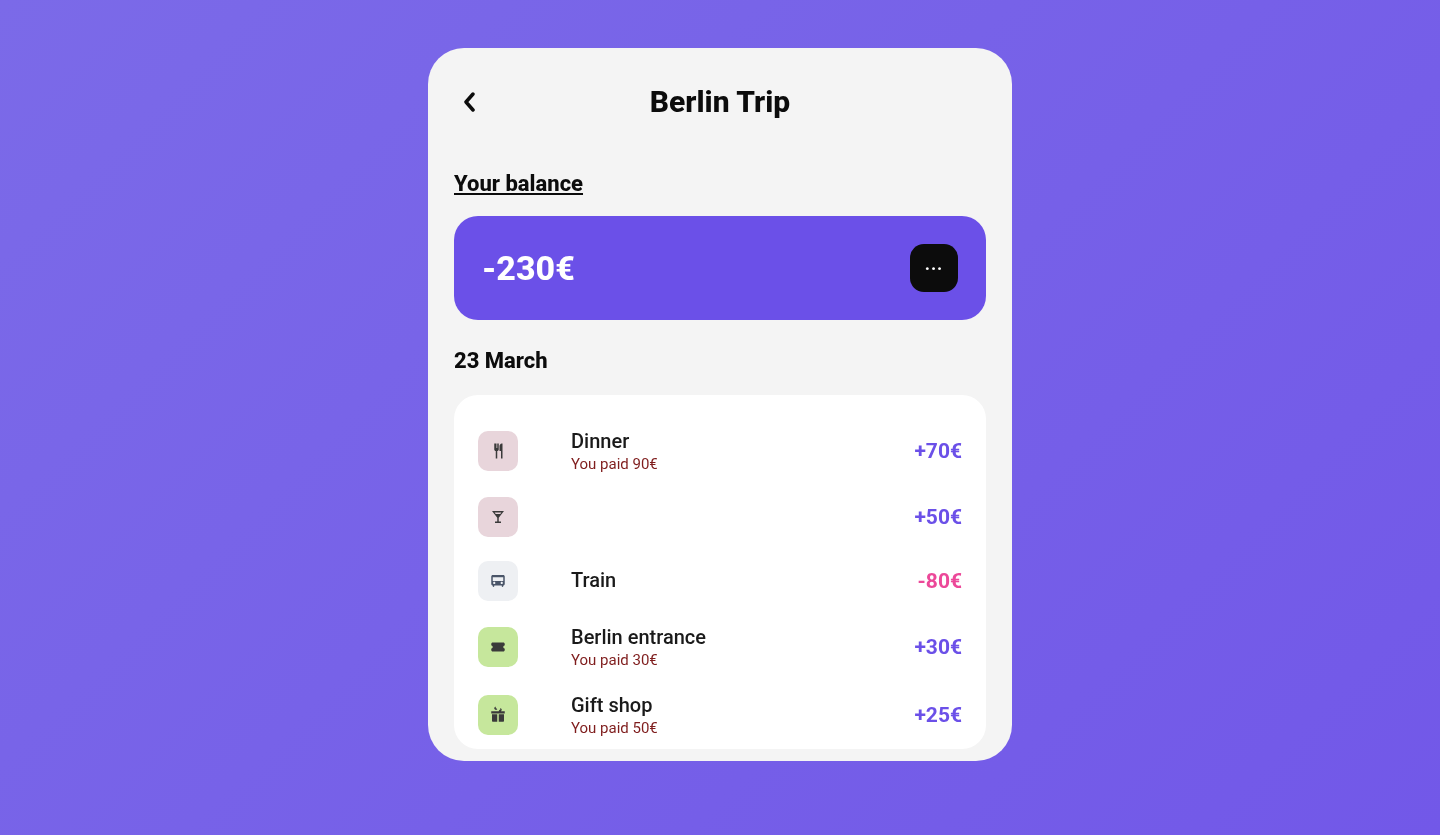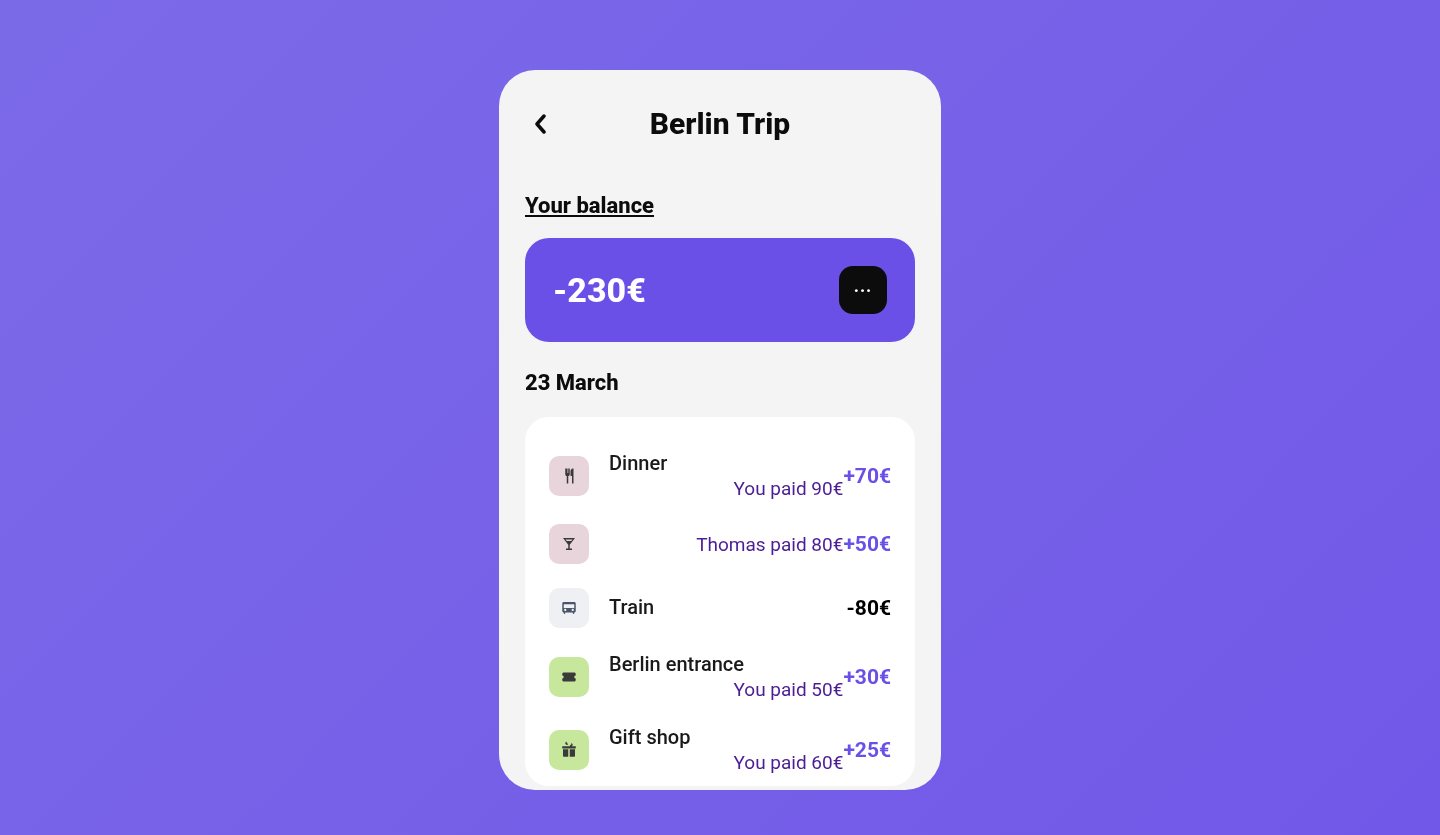--- a/index.html
+++ b/index.html
@@ -8,26 +8,25 @@
       height: 835px;
       background: linear-gradient(135deg, #7b6ae8 0%, #7258e8 100%);
       display: flex;
       justify-content: center;
       align-items: flex-start;
       padding-top: 48px;
       font-family: -apple-system, BlinkMacSystemFont, 'Segoe UI', Roboto, sans-serif;
       overflow: hidden;
     }
     .phone {
-      width: 442px;
+      width: 584px;
       background: #f4f4f4;
       border-radius: 36px;
-      padding: 36px 26px 4px 26px;
+      padding: 36px 26px 12px 26px;
       overflow: hidden;
-      margin-top: 22px;
     }
     .header {
       display: flex;
       align-items: center;
       margin-bottom: 52px;
       position: relative;
     }
     .back-btn {
       position: absolute;
       left: 0;
@@ -95,20 +94,21 @@
     .expense-card {
       background: #fff;
       border-radius: 24px;
       padding: 22px 24px 0 24px;
     }
     .expense-row {
       display: flex;
       align-items: center;
       padding: 12px 0;
       cursor: pointer;
+      gap: 33px;
     }
     .expense-icon {
       width: 40px;
       height: 40px;
       border-radius: 10px;
       display: flex;
       align-items: center;
       justify-content: center;
       margin-right: 20px;
       flex-shrink: 0;
@@ -119,31 +119,30 @@
     .expense-info {
       flex: 1;
     }
     .expense-title {
       font-size: 20px;
       font-weight: 500;
       color: #1a1a1a;
       margin-bottom: 2px;
     }
     .expense-sub {
-      font-size: 19px;
-      color: #4c1d95;
+      font-size: 15px;
+      color: #7f1d1d;
       font-weight: 400;
-      text-align: right;
     }
     .expense-amount {
       font-size: 21px;
       font-weight: 700;
     }
     .amount-positive { color: #6b50e8; }
-    .amount-negative { color: #000000; }
+    .amount-negative { color: #ec4899; }
   </style>
 </head>
 <body>
 
 <div class="phone">
 
   <div class="header">
     <div class="back-btn">
       <svg width="14" height="20" viewBox="0 0 14 20">
         <path d="M10 2 L3 10 L10 18" stroke="#0c0c0c" stroke-width="3.5" fill="none" stroke-linecap="round" stroke-linejoin="round"></path>
@@ -177,21 +176,20 @@
         </div>
         <div class="expense-amount amount-positive">+70€</div>
       </div>
       <div class="expense-row">
         <div class="expense-icon icon-pink">
           <svg width="18" height="18" viewBox="0 0 24 24" fill="#3a3a3a">
             <path d="M4 4h16l-7 9v5h3v2H8v-2h3v-5L4 4zm3.5 2l1.5 2h6l1.5-2h-9z"></path>
           </svg>
         </div>
         <div class="expense-info">
-          <div class="expense-sub">Thomas paid 80€</div>
         </div>
         <div class="expense-amount amount-positive">+50€</div>
       </div>
       <div class="expense-row">
         <div class="expense-icon icon-gray">
           <svg width="18" height="18" viewBox="0 0 24 24" fill="#4a5568">
             <path d="M5 4h14c1.1 0 2 .9 2 2v10c0 1.1-.9 2-2 2v1c0 .6-.4 1-1 1s-1-.4-1-1v-1H7v1c0 .6-.4 1-1 1s-1-.4-1-1v-1c-1.1 0-2-.9-2-2V6c0-1.1.9-2 2-2zm0 3v5h14V7H5zm2 9c.8 0 1.5-.7 1.5-1.5S7.8 13 7 13s-1.5.7-1.5 1.5S6.2 16 7 16zm10 0c.8 0 1.5-.7 1.5-1.5S17.8 13 17 13s-1.5.7-1.5 1.5.7 1.5 1.5 1.5z"></path>
           </svg>
         </div>
         <div class="expense-info">
@@ -200,31 +198,31 @@
         <div class="expense-amount amount-negative">-80€</div>
       </div>
       <div class="expense-row">
         <div class="expense-icon icon-green">
           <svg width="18" height="18" viewBox="0 0 24 24" fill="#3a3a3a">
             <path d="M3 8c0-1.1.9-2 2-2h14c1.1 0 2 .9 2 2v2c-1.1 0-2 .9-2 2s.9 2 2 2v2c0 1.1-.9 2-2 2H5c-1.1 0-2-.9-2-2v-2c1.1 0 2-.9 2-2s-.9-2-2-2V8zm6 2h6v4H9v-4z"></path>
           </svg>
         </div>
         <div class="expense-info">
           <div class="expense-title">Berlin entrance</div>
+          <div class="expense-sub">You paid 30€</div>
+        </div>
+        <div class="expense-amount amount-positive">+30€</div>
+      </div>
+      <div class="expense-row">
+        <div class="expense-icon icon-green">
+          <svg width="18" height="18" viewBox="0 0 24 24" fill="#3a3a3a">
+            <path d="M4 11h7v10H5c-.6 0-1-.4-1-1v-9zm9 0h7v9c0 .6-.4 1-1 1h-6V11zM3 7h18v3H3V7zm6-4c1.1 0 2 .9 2 2H9c-1.1 0-2-.9-2-2s.9-2 2-2zm6 0c1.1 0 2 .9 2 2s-.9 2-2 2h-2c0-1.1.9-2 2-2z"></path>
+          </svg>
+        </div>
+        <div class="expense-info">
+          <div class="expense-title">Gift shop</div>
           <div class="expense-sub">You paid 50€</div>
         </div>
-        <div class="expense-amount amount-positive">+30€</div>
-      </div>
-      <div class="expense-row">
-        <div class="expense-icon icon-green">
-          <svg width="18" height="18" viewBox="0 0 24 24" fill="#3a3a3a">
-            <path d="M4 11h7v10H5c-.6 0-1-.4-1-1v-9zm9 0h7v9c0 .6-.4 1-1 1h-6V11zM3 7h18v3H3V7zm6-4c1.1 0 2 .9 2 2H9c-1.1 0-2-.9-2-2s.9-2 2-2zm6 0c1.1 0 2 .9 2 2s-.9 2-2 2h-2c0-1.1.9-2 2-2z"></path>
-          </svg>
-        </div>
-        <div class="expense-info">
-          <div class="expense-title">Gift shop</div>
-          <div class="expense-sub">You paid 60€</div>
-        </div>
         <div class="expense-amount amount-positive">+25€</div>
       </div>
     </div>
 
 </div>
 
 </body></html>

